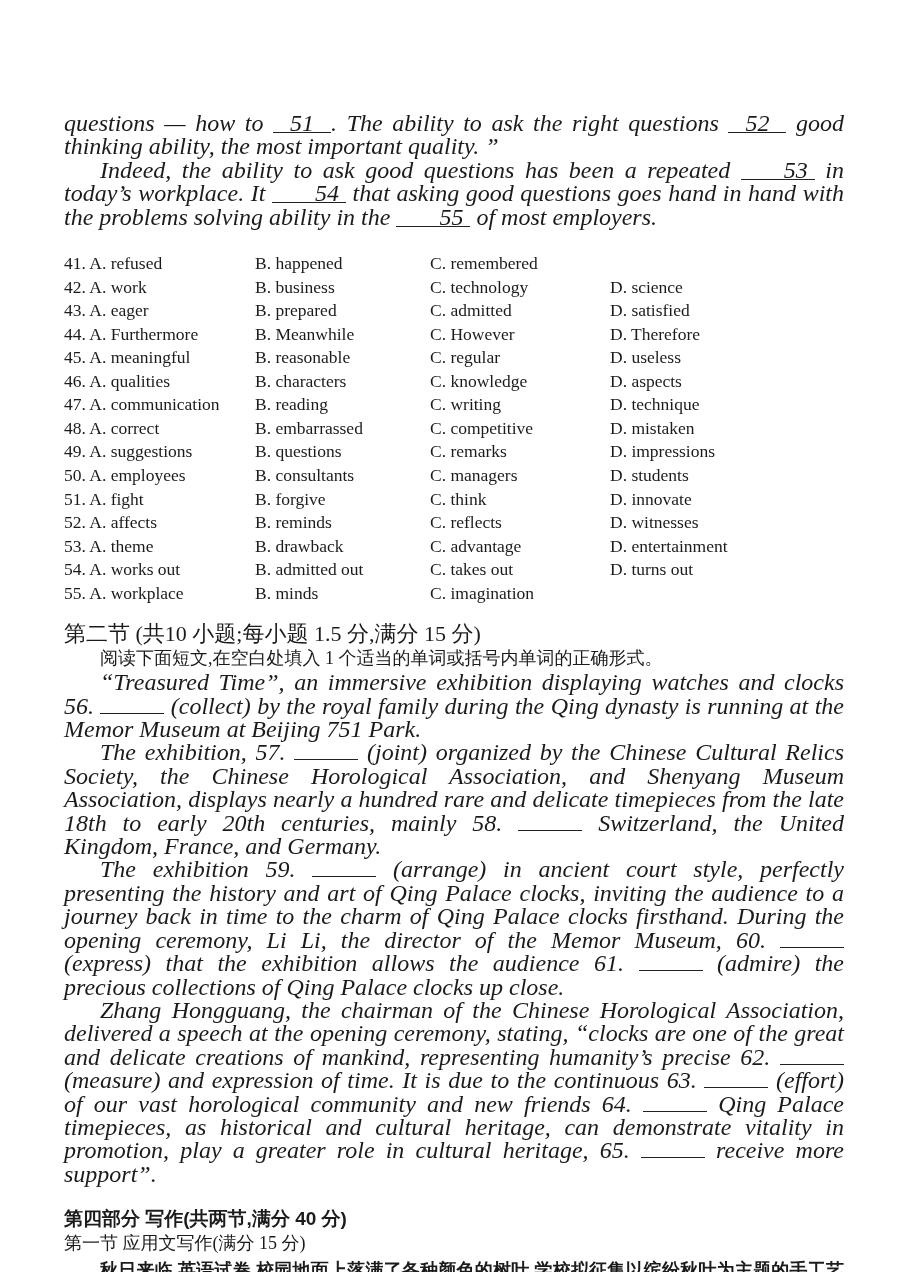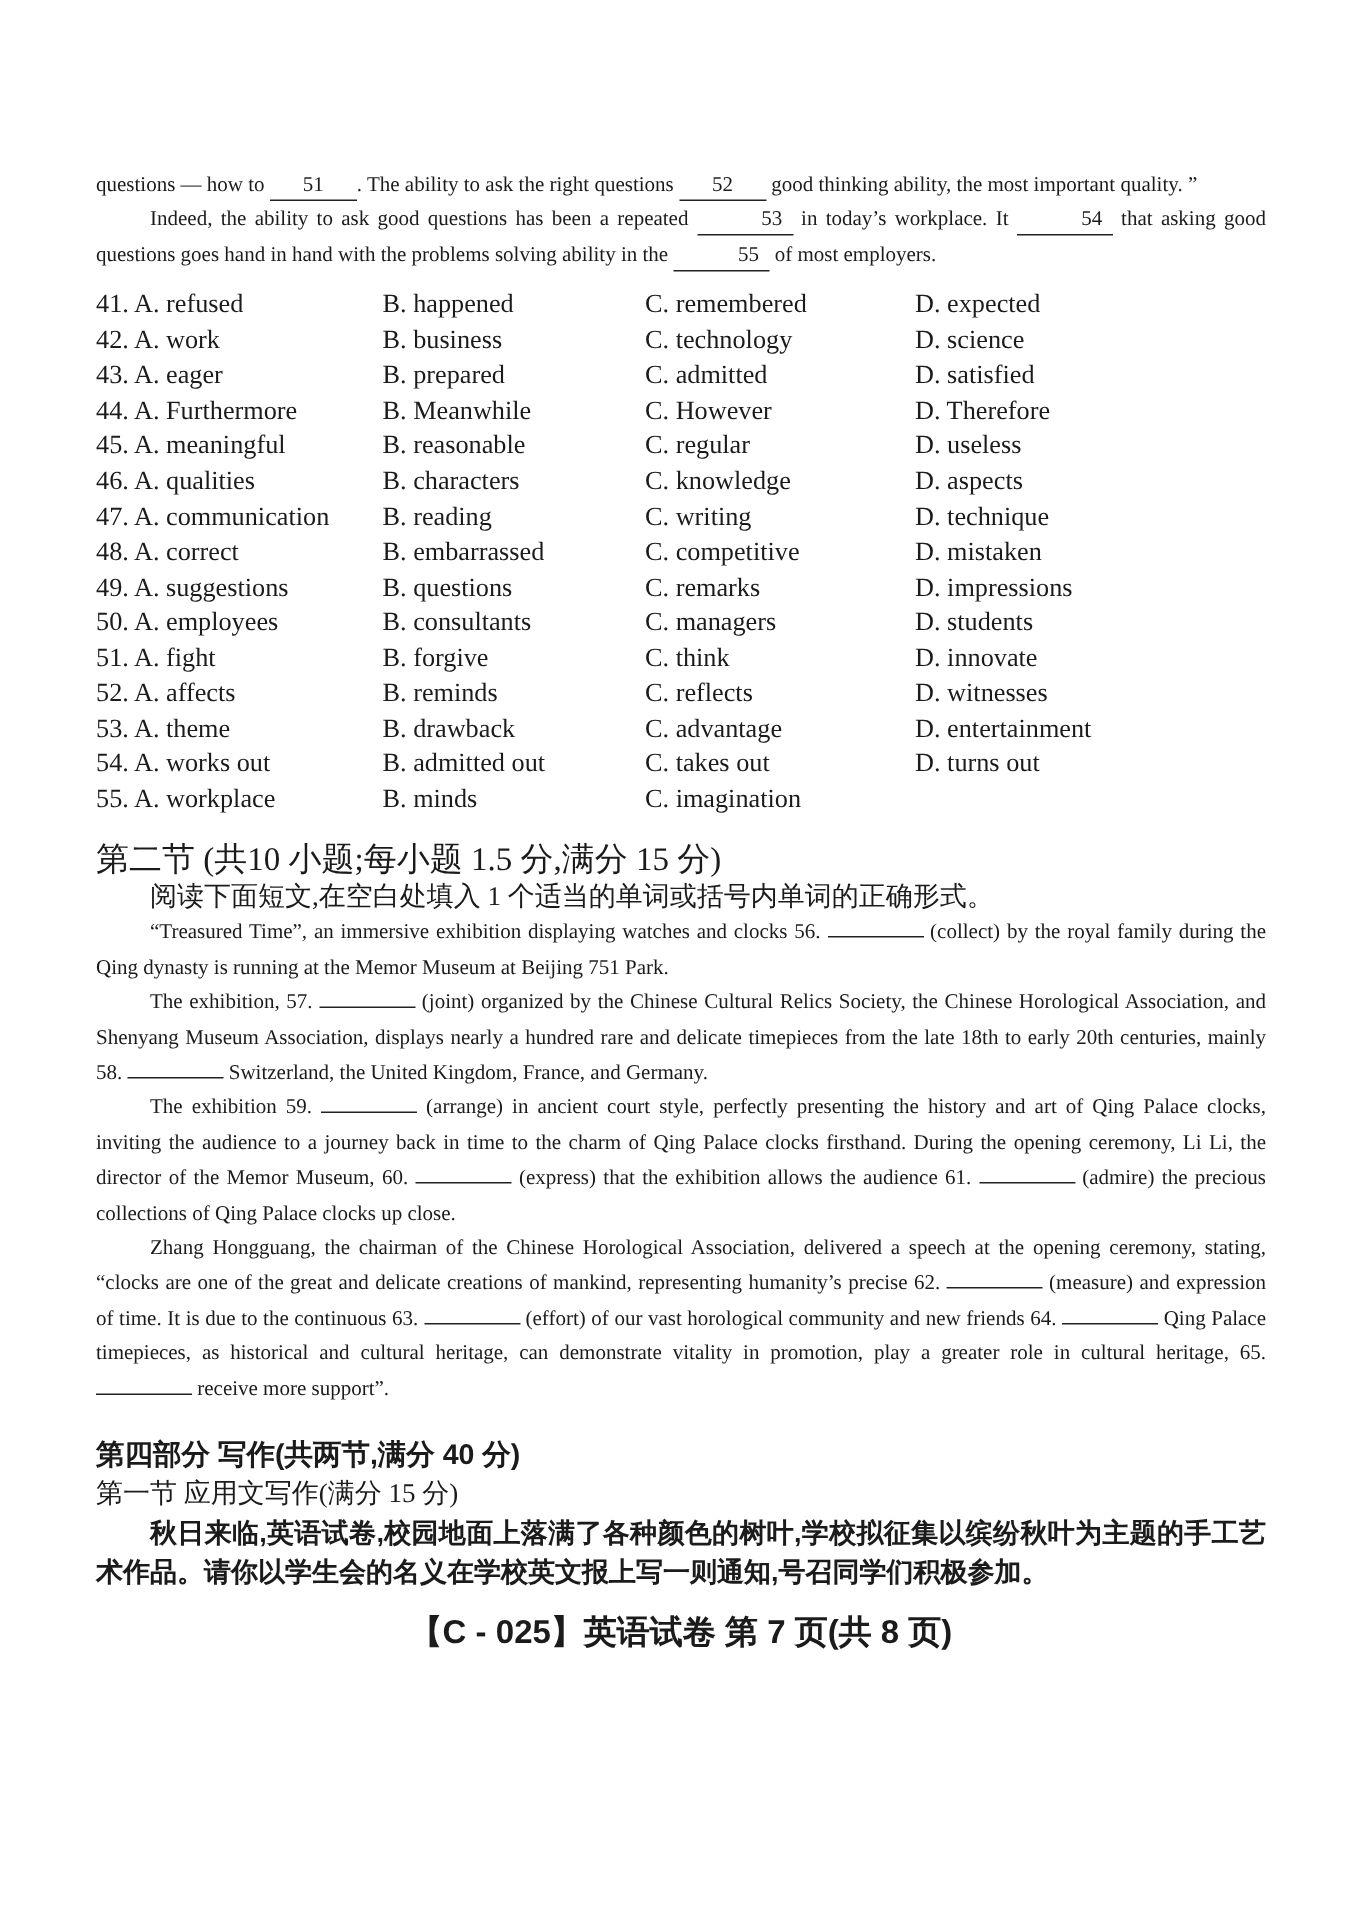--- a/index.html
+++ b/index.html
@@ -7,36 +7,36 @@
     position:relative;
     width:900px;height:1272px;
     background:#fff;
     box-sizing:border-box;
     padding:112px 56px 0 64px;
     overflow:hidden;
     color:#1b1b1b;
     font-family:"Liberation Serif","DejaVu Serif",serif;
   }
   p{margin:0;}
-  .en{font-size:14px;line-height:23.4px;text-align:justify;}
+  .en{font-size:24px;line-height:23.4px;text-align:justify;font-style:italic;}
   .indent{text-indent:36px;}
   .blank-num{
     display:inline-block;
     min-width:44px;
     padding:0 7px;
     text-align:center;
     border-bottom:1.6px solid #222;
     line-height:18px;
   }
   .fill-line{
     display:inline-block;
     width:64px;height:13px;
     border-bottom:1.6px solid #222;
   }
-  .options{margin-top:9px;}
+  .options{margin-top:23px;}
   .opt-row{
     display:grid;
     grid-template-columns:191px 175px 180px auto;
     font-size:17.5px;
     line-height:23.55px;
   }
   .sec2-head{
     font-size:22px;line-height:24px;
     margin-top:17px;
   }
@@ -78,21 +78,20 @@
   <div id="cloze-passage">
       <p class="en">questions — how to <span class="blank-num">51</span>. The ability to ask the right questions <span class="blank-num">52</span> good thinking ability, the most important quality. ”</p>
       <p class="en indent">Indeed, the ability to ask good questions has been a repeated <span class="blank-num">53</span> in today’s workplace. It <span class="blank-num">54</span> that asking good questions goes hand in hand with the problems solving ability in the <span class="blank-num">55</span> of most employers.</p>
     </div>
 
   <div class="options" id="options-table">
       <div class="opt-row">
         <span>41. A. refused</span>
         <span>B. happened</span>
         <span>C. remembered</span>
-        <span>D. expected</span>
       </div>
       <div class="opt-row">
         <span>42. A. work</span>
         <span>B. business</span>
         <span>C. technology</span>
         <span>D. science</span>
       </div>
       <div class="opt-row">
         <span>43. A. eager</span>
         <span>B. prepared</span>

